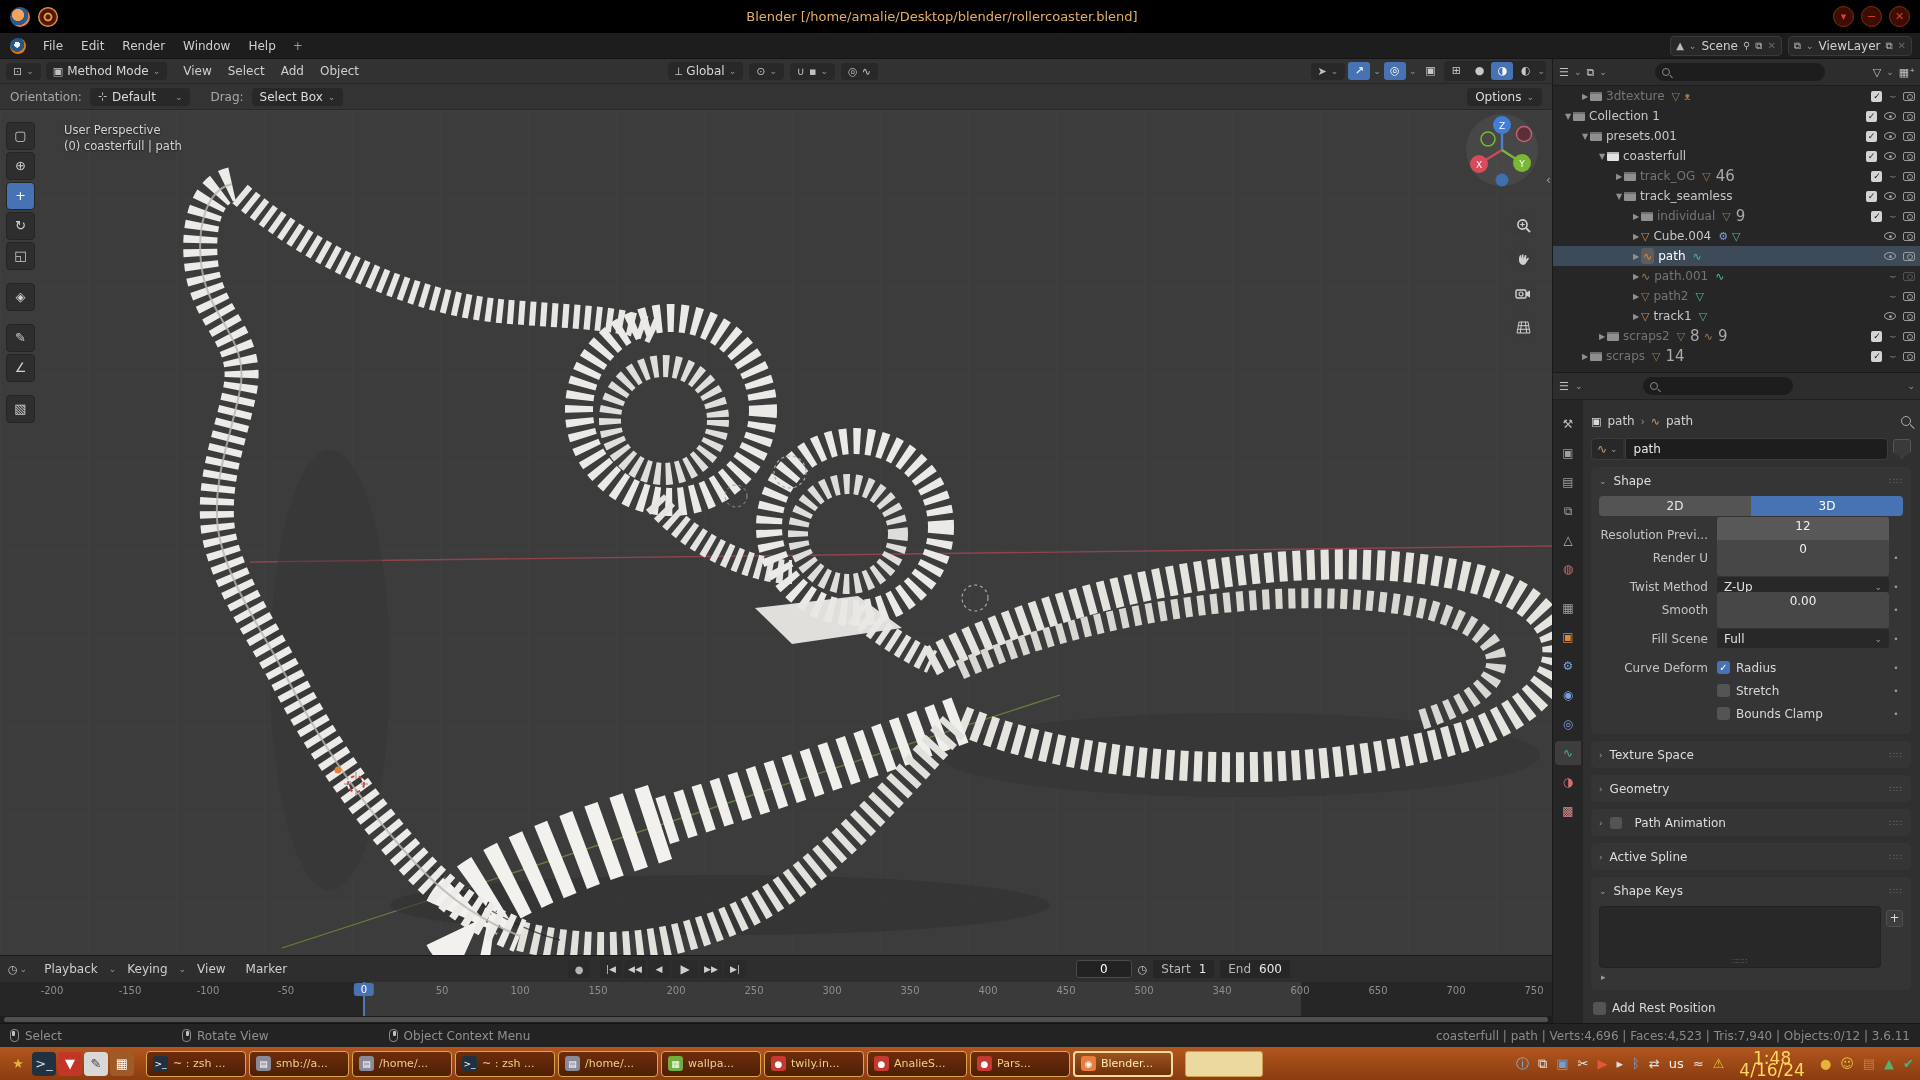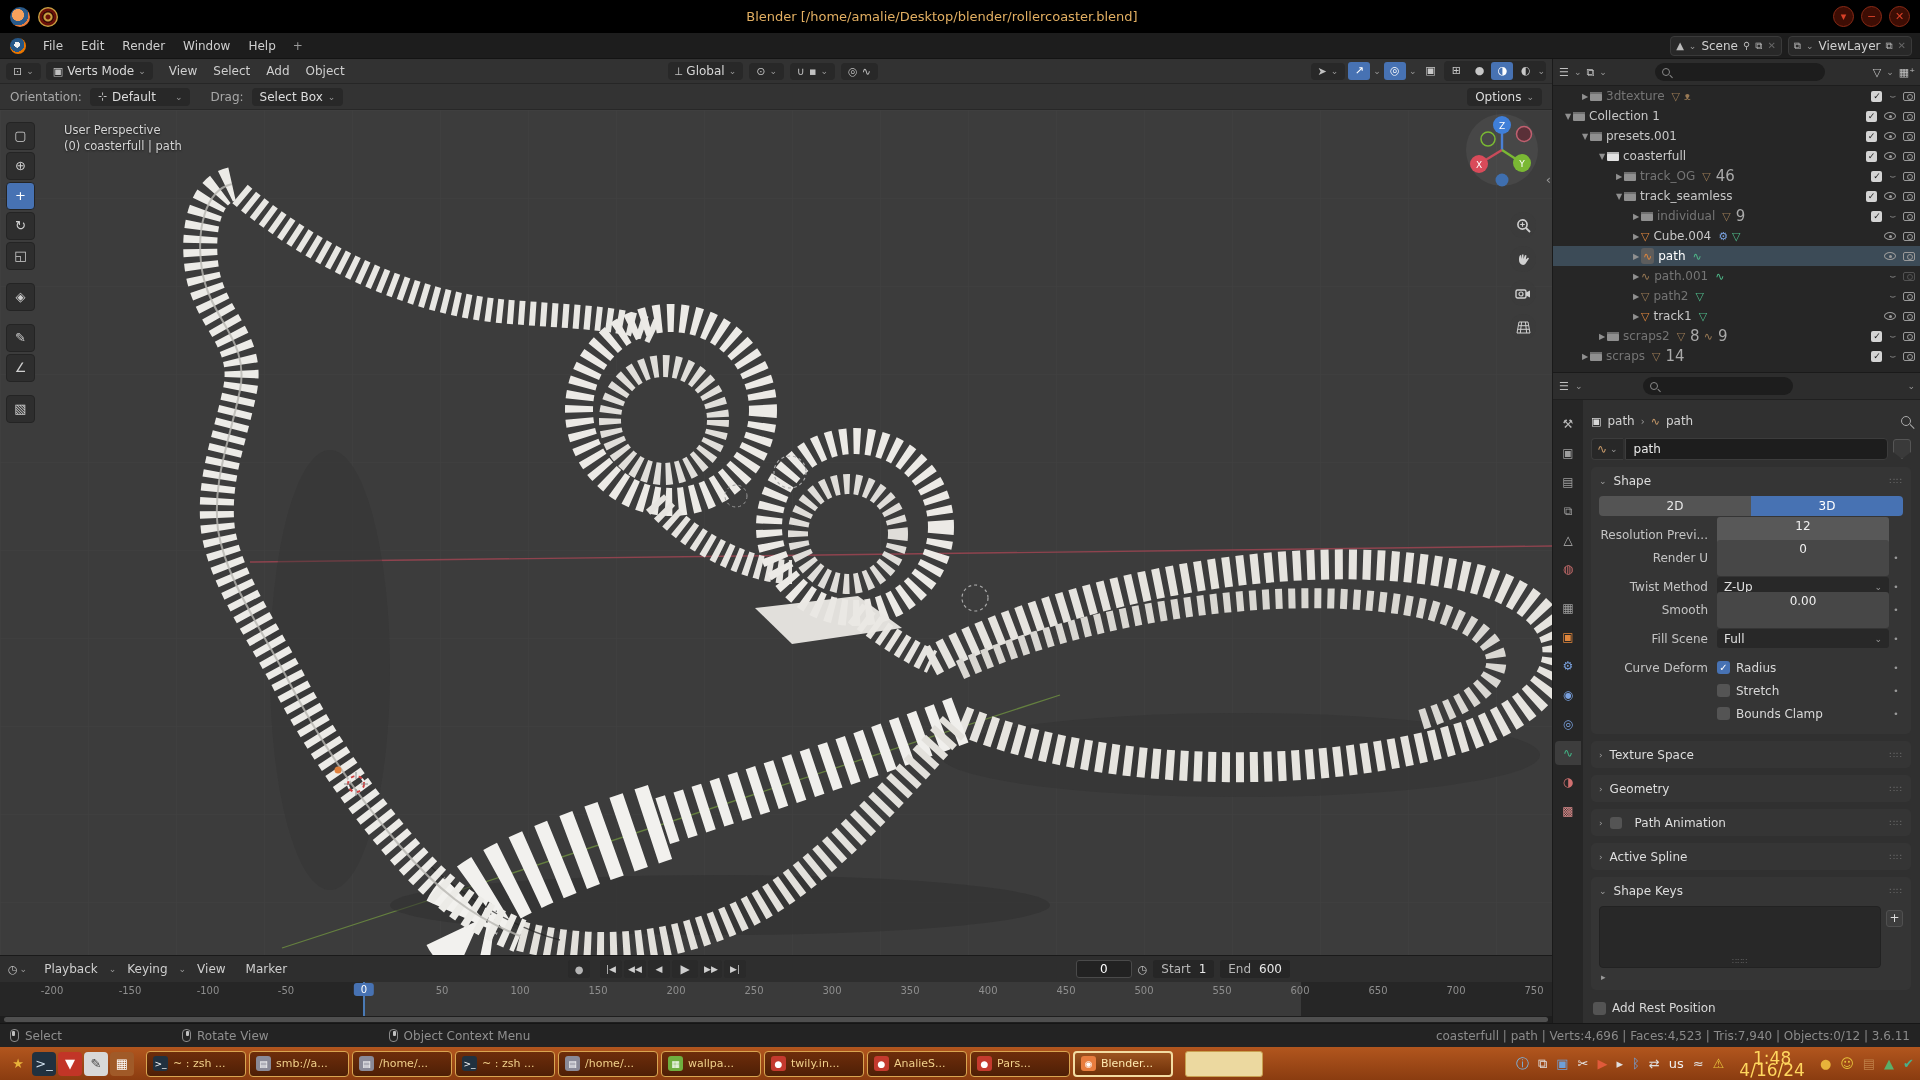--- a/index.html
+++ b/index.html
@@ -260,21 +260,21 @@
 </div>
 
 <div id="viewport">
   <div class="vp-header">
     <div class="hchip">
       <span class="hicon">⊡</span>
         <span class="caret">⌄</span>
     </div>
     <div class="hchip" style="margin-left:5px">
       <span class="hicon">▣</span>
-      <span>Verts Mode</span>
+      <span>Method Mode</span>
         <span class="caret">⌄</span>
     </div>
     <div class="vp-menus" id="vp-menus">
         <div class="menu-item">View</div>
         <div class="menu-item">Select</div>
         <div class="menu-item">Add</div>
         <div class="menu-item">Object</div>
       </div>
     <div id="vp-center">
       <div class="hchip">
@@ -872,21 +872,21 @@
         <span class="tick" style="left: 442px;">50</span>
         <span class="tick" style="left: 520px;">100</span>
         <span class="tick" style="left: 598px;">150</span>
         <span class="tick" style="left: 676px;">200</span>
         <span class="tick" style="left: 754px;">250</span>
         <span class="tick" style="left: 832px;">300</span>
         <span class="tick" style="left: 910px;">350</span>
         <span class="tick" style="left: 988px;">400</span>
         <span class="tick" style="left: 1066px;">450</span>
         <span class="tick" style="left: 1144px;">500</span>
-        <span class="tick" style="left: 1222px;">550</span>
+        <span class="tick" style="left: 1222px;">340</span>
         <span class="tick" style="left: 1300px;">600</span>
         <span class="tick" style="left: 1378px;">650</span>
         <span class="tick" style="left: 1456px;">700</span>
         <span class="tick" style="left: 1534px;">750</span>
       </div>
     <div id="tl-playline"></div>
     <div id="tl-playhead">0</div>
   </div>
   <div id="tl-scroll">
       <div class="thumb"></div>

